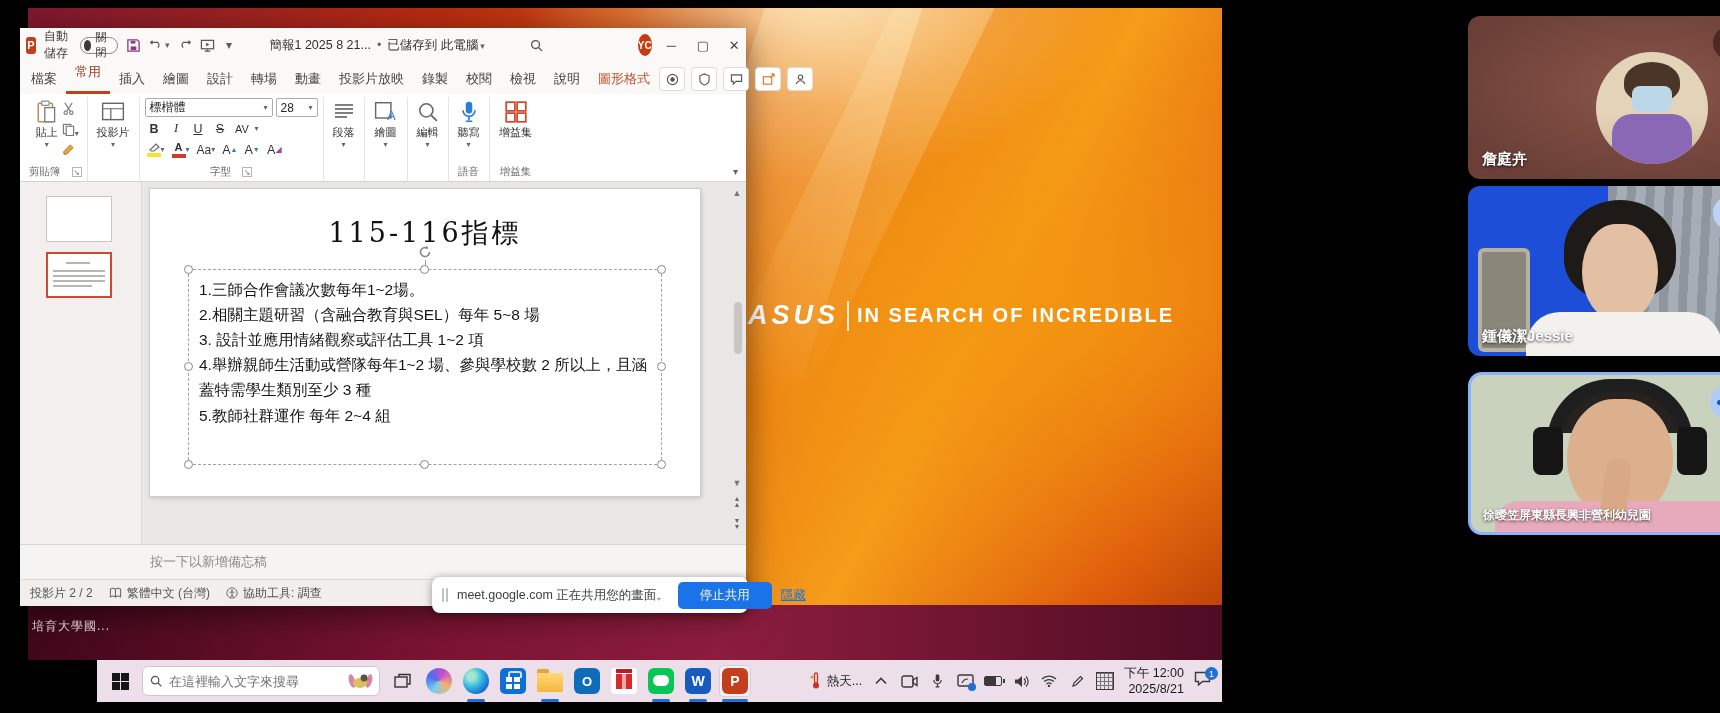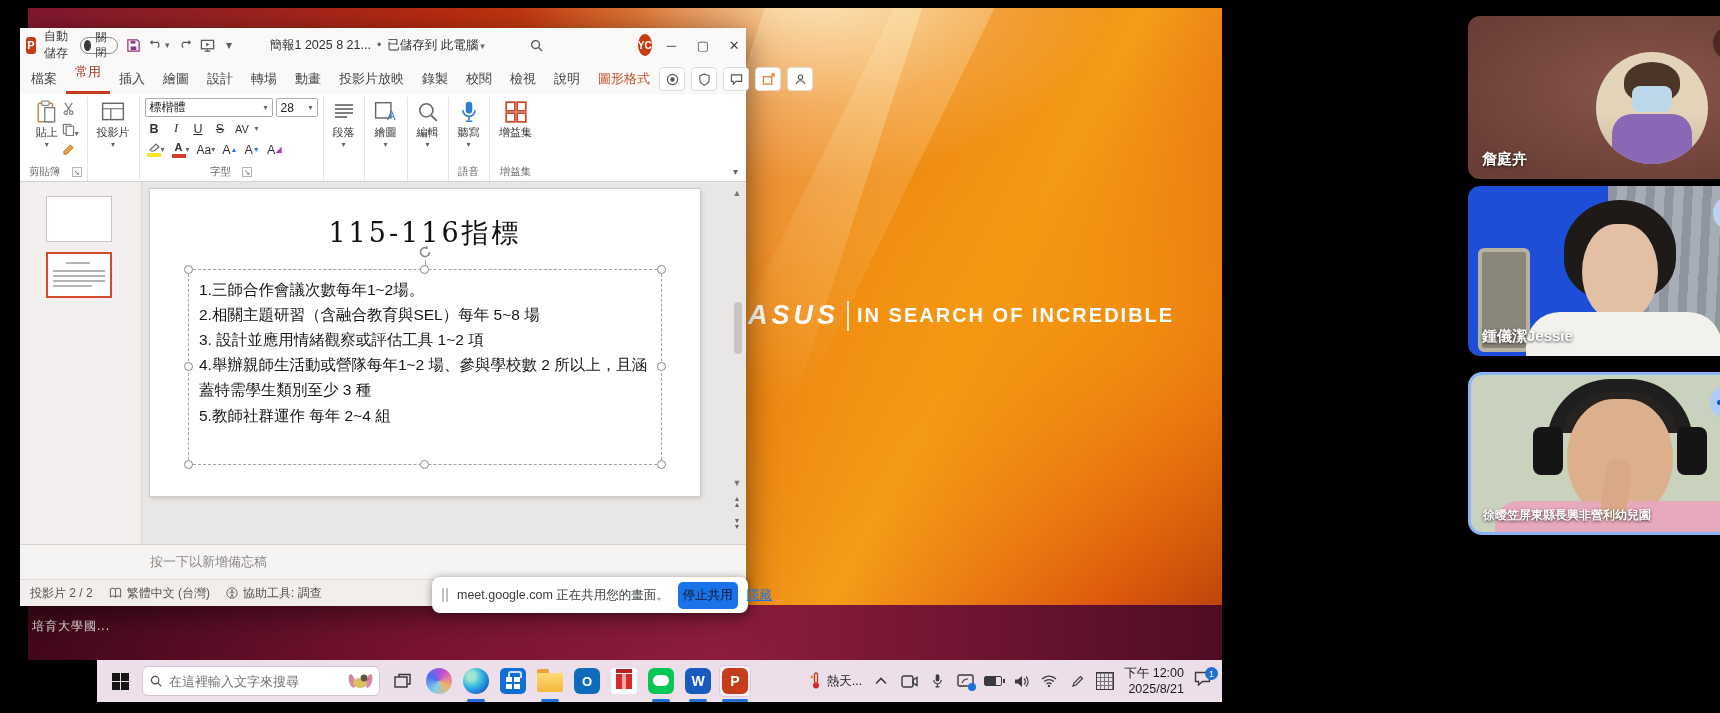--- a/index.html
+++ b/index.html
@@ -120,21 +120,21 @@
   .dblArrow{position:absolute;right:3px;width:12px;text-align:center;font-size:7px;line-height:.8;color:#666}
   #notesPane{height:35px;border-top:1px solid #d8d4d2;background:#f6f4f3;display:flex;align-items:center;padding-left:130px;font-size:13px;color:#8a8886;flex:0 0 auto}
   #statusbar{height:27px;background:#f1eeec;border-top:1px solid #ddd9d7;display:flex;align-items:center;gap:16px;padding:0 10px;font-size:12px;color:#555;flex:0 0 auto;white-space:nowrap;overflow:hidden}
   .sbItem{display:flex;align-items:center;gap:5px}
   #notesBtn{margin-left:150px}
 
   
   #banner{left:432px;top:577px;width:316px;height:36px;background:#fff;border-radius:8px;box-shadow:0 1px 8px rgba(0,0,0,.4);display:flex;align-items:center;gap:9px;padding:0 10px;font-size:12.5px;color:#3c4043;z-index:20}
   #dragDots{display:flex;gap:2px}
   #dragDots i{width:2px;height:14px;background:#bdc1c6;border-radius:1px}
-  #stopShare{background:#1a73e8;color:#0f172a;border-radius:5px;padding:5px 5px;font-size:12.5px;white-space:nowrap}
+  #stopShare{background:#1a73e8;color:#fef9c3;border-radius:5px;padding:5px 22px;font-size:12.5px;white-space:nowrap}
   #hideLink{color:#1a73e8;text-decoration:underline;white-space:nowrap}
 
   
   .tile{position:absolute;left:1468px;width:291px;border-radius:12px;overflow:hidden}
   .pname{position:absolute;left:14px;bottom:10px;color:#fff;font-size:15px;font-weight:600;text-shadow:0 1px 3px rgba(0,0,0,.75);white-space:nowrap}
   #tile1{top:16px;height:163px;background:radial-gradient(ellipse at 62% 45%,#8a564b,#6b3f37 80%)}
   #avatarCircle{position:absolute;left:128px;top:36px;width:112px;height:112px;border-radius:50%;overflow:hidden;background:linear-gradient(#e3d3b8 55%,#cdbb9d)}
   #avatarCircle .hair{position:absolute;left:28px;top:10px;width:56px;height:40px;border-radius:50% 50% 40% 40%;background:#4a3526}
   #avatarCircle .mask{position:absolute;left:36px;top:34px;width:40px;height:26px;border-radius:8px;background:#bcd8e8}
   #avatarCircle .shirt{position:absolute;left:16px;top:62px;width:80px;height:50px;border-radius:20px 20px 0 0;background:#8a68b5}

